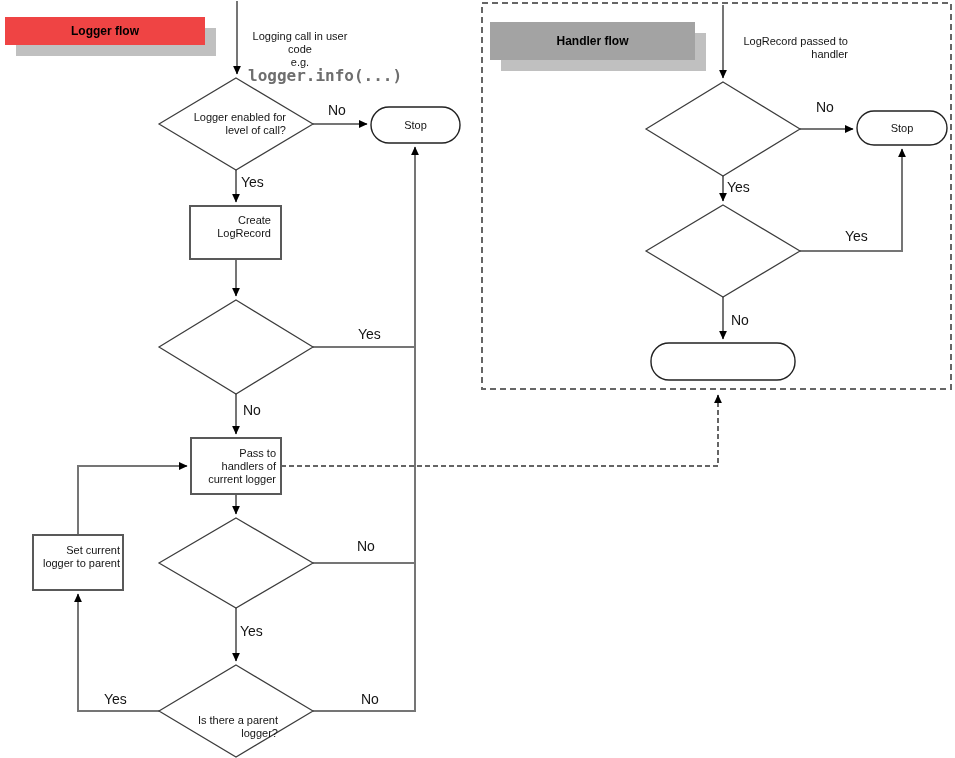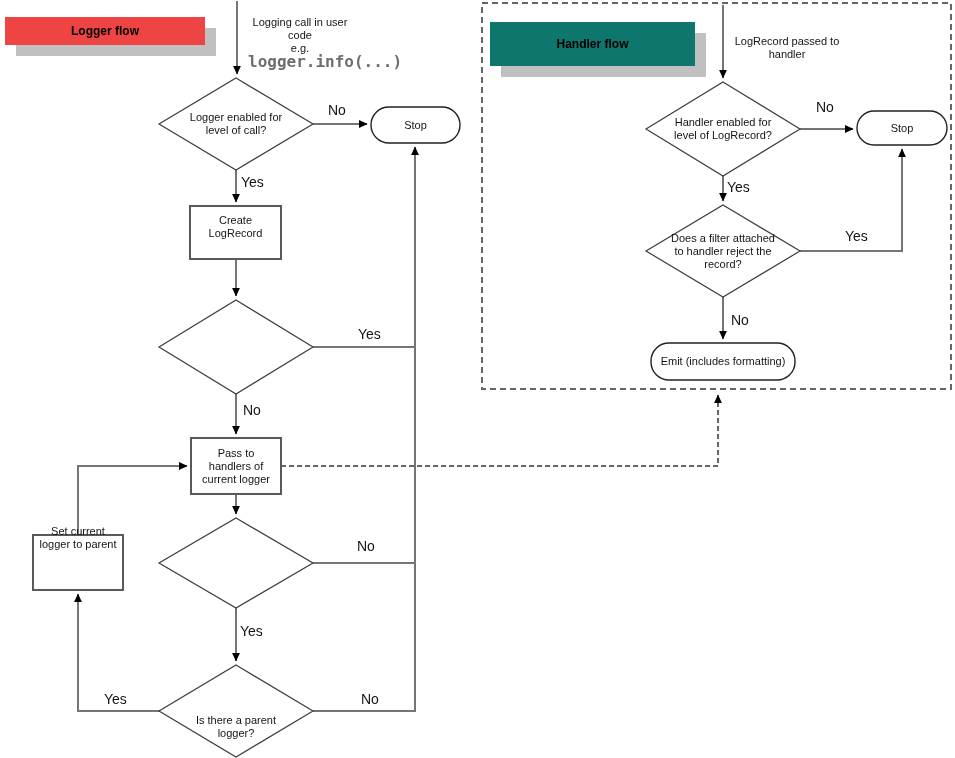--- a/index.html
+++ b/index.html
@@ -8,21 +8,21 @@
     font-family:"Liberation Sans",sans-serif;color:#141414;
   }
   #canvas{position:absolute;left:0;top:0;width:955px;height:758px;}
   .note-title{
     position:absolute;display:flex;align-items:center;justify-content:center;
     font-size:12px;font-weight:bold;color:#000;
     box-shadow:11px 11px 0 0 #c0c0c0;
   }
   .node-label{
     position:absolute;display:flex;align-items:center;justify-content:center;
-    text-align:center;font-size:11px;line-height:13px;color:#141414;
+    text-align:right;font-size:11px;line-height:13px;color:#141414;
   }
   .edge-label{
     position:absolute;font-size:14px;line-height:12px;color:#141414;white-space:nowrap;
   }
   .start-note{position:absolute;text-align:center;font-size:11px;line-height:13px;}
   .start-note .code{
     font-family:"DejaVu Sans Mono",monospace;font-size:16px;color:#6e6e6e;white-space:nowrap;font-weight:bold;
   }
 </style>
 </head>
@@ -75,42 +75,39 @@
 
     <polygon points="723,82 800,129 723,176 646,129" fill="#fff" stroke="#3c3c3c" stroke-width="1.2"></polygon>
     <rect x="857" y="111" width="90" height="34" rx="17" ry="17" fill="#fff" stroke="#222" stroke-width="1.4"></rect>
     <polygon points="723,205 800,251 723,297 646,251" fill="#fff" stroke="#3c3c3c" stroke-width="1.2"></polygon>
     <rect x="651" y="343" width="144" height="37" rx="18" ry="18" fill="#fff" stroke="#222" stroke-width="1.4"></rect>
   </svg>
 
   <div class="note-title" style="left: 5px; top: 17px; width: 200px; height: 28px; background-color: #ef4444;">
     <span>Logger flow</span>
   </div>
-  <div class="note-title" style="left: 490px; top: 22px; width: 205px; height: 44px; background-color: #0f766e;">
+  <div class="note-title" style="left: 490px; top: 22px; width: 205px; height: 38px; background-color: #a3a3a3;">
     <span>Handler flow</span>
   </div>
 
-  <div class="start-note" style="left:248px;top:16px;width:104px;">
+  <div class="start-note" style="left:248px;top:30px;width:104px;">
     <div>Logging call in user code</div>
     <div>e.g.</div>
     <div class="code">logger.info(...)</div>
   </div>
 
   <div class="node-label" style="left:186px;top:100px;width:100px;height:48px;">Logger enabled for level of call?</div>
   <div class="node-label" style="left:371px;top:107px;width:89px;height:36px;">Stop</div>
   <div class="node-label" style="left:200px;top:206px;width:71px;height:41px;">Create LogRecord</div>
   <div class="node-label" style="left:196px;top:438px;width:80px;height:56px;">Pass to handlers of current logger</div>
   <div class="node-label" style="left:194px;top:704px;width:84px;height:46px;">Is there a parent logger?</div>
-  <div class="node-label" style="left:36px;top:515px;width:84px;height:46px;">Set current logger to parent</div>
+  <div class="node-label" style="left:36px;top:534px;width:84px;height:46px;">Set current logger to parent</div>
 
   <div class="node-label" style="left:726px;top:33px;width:122px;height:30px;">LogRecord passed to handler</div>
-  <div class="node-label" style="left:671px;top:106px;width:104px;height:46px;">Handler enabled for level of LogRecord?</div>
   <div class="node-label" style="left:857px;top:111px;width:90px;height:34px;">Stop</div>
-  <div class="node-label" style="left:669px;top:222px;width:108px;height:58px;">Does a filter attached to handler reject the record?</div>
-  <div class="node-label" style="left:651px;top:343px;width:144px;height:37px;">Emit (includes formatting)</div>
 
   <span class="edge-label" style="left:328px;top:104px;">No</span>
   <span class="edge-label" style="left:241px;top:176px;">Yes</span>
   <span class="edge-label" style="left:358px;top:328px;">Yes</span>
   <span class="edge-label" style="left:243px;top:404px;">No</span>
   <span class="edge-label" style="left:357px;top:540px;">No</span>
   <span class="edge-label" style="left:240px;top:625px;">Yes</span>
   <span class="edge-label" style="left:104px;top:693px;">Yes</span>
   <span class="edge-label" style="left:361px;top:693px;">No</span>
 

